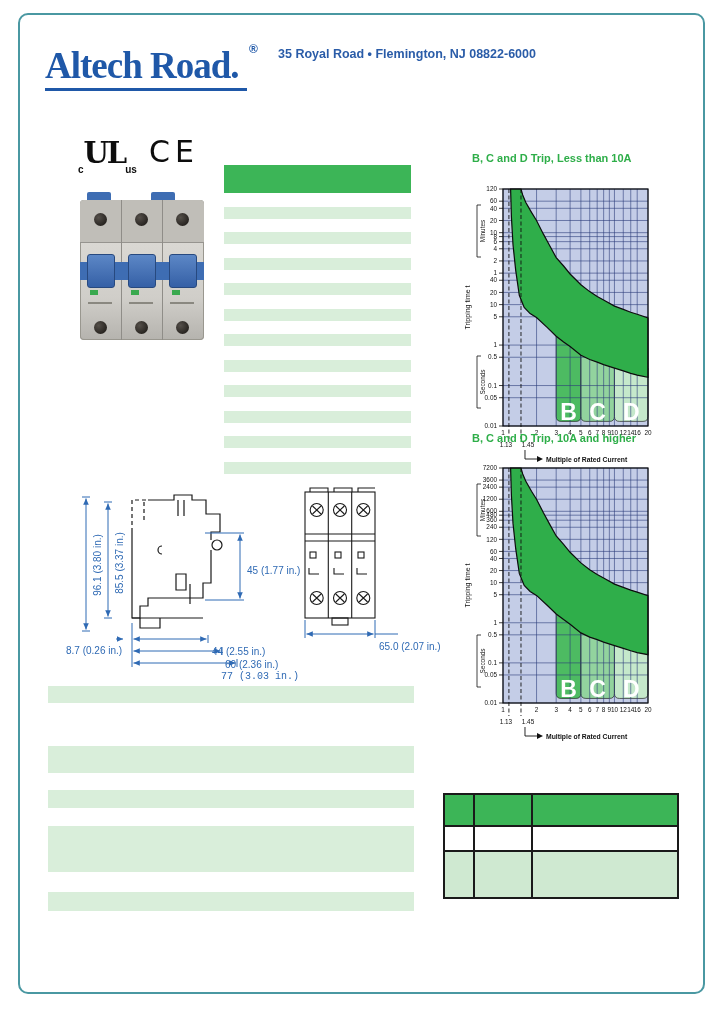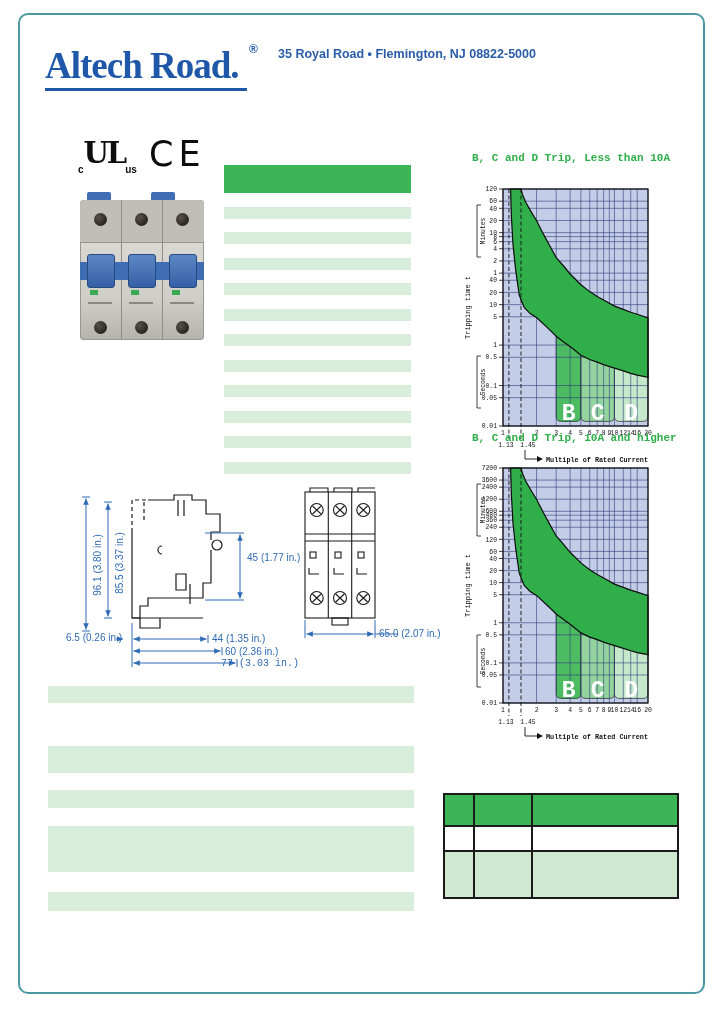--- a/index.html
+++ b/index.html
@@ -14,21 +14,21 @@
     font-weight:bold;font-size:37px;color:#1f58a8;letter-spacing:-1px;white-space:nowrap;}
   .regmark{position:absolute;left:249px;top:42px;font-size:12px;color:#1f58a8;font-weight:bold;}
   .logo-underline{position:absolute;left:45px;top:88px;width:202px;height:3px;background:#1f58a8;}
   .address{position:absolute;left:278px;top:45px;color:#2a5ca8;font-size:12.5px;
     font-weight:bold;line-height:18px;white-space:nowrap;}
   
   .ul-mark{position:absolute;left:78px;top:136px;color:#0d0d0d;white-space:nowrap;}
   .ul-c{font-size:10px;vertical-align:-10px;font-weight:bold;}
   .ul-main{font-size:29px;font-weight:bold;font-family:"DejaVu Serif",serif;letter-spacing:-2px;}
   .ul-us{font-size:10px;vertical-align:-10px;font-weight:bold;}
-  .ce-mark{position:absolute;left:149px;top:134px;font-size:35px;color:#0d0d0d;
+  .ce-mark{position:absolute;left:149px;top:134px;font-size:30px;color:#0d0d0d;
     letter-spacing:5px;font-family:"DejaVu Sans",sans-serif;}
   
   .breaker{position:absolute;left:77px;top:192px;width:130px;height:150px;}
   .breaker .clip{position:absolute;top:0;width:24px;height:14px;background:#3e6db3;border-radius:2px;}
   .breaker .body{position:absolute;left:3px;top:8px;right:3px;bottom:2px;border-radius:4px;
     background:linear-gradient(180deg,#c6c4bf,#dad8d3 30%,#d0cec9 70%,#b5b3ae);
     box-shadow:inset 0 0 0 1px #99978f;}
   .breaker .divider{position:absolute;top:0;bottom:0;width:1px;background:#8f8d88;}
   .breaker .termtop{position:absolute;left:0;right:0;top:0;height:42px;background:#c0beb8;
     border-bottom:1px solid #96948f;border-radius:4px 4px 0 0;}
@@ -37,27 +37,27 @@
   .breaker .handlebar{position:absolute;left:0;right:0;top:62px;height:18px;background:#3e6db3;}
   .breaker .handle{position:absolute;top:54px;width:26px;height:32px;border-radius:3px;
     background:linear-gradient(180deg,#5c87c6,#3560a6);border:1px solid #27497f;}
   .breaker .win{position:absolute;width:8px;height:5px;background:#3aa94f;}
   .breaker .lbl{position:absolute;height:2px;background:#8a8880;}
   
   .spec-table{position:absolute;left:224px;top:165px;width:187px;}
   .spec-header{height:28px;background:#3cb557;}
   .spec-row{height:12px;margin-top:13.5px;background:#d9eeda;}
   
-  .chart{position:absolute;left:460px;width:235px;font-family:Liberation Mono, monospace;}
+  .chart{position:absolute;left:460px;width:235px;}
   #chart1{top:150px;height:300px;}
   #chart2{top:429px;height:312px;}
   .chart-title{position:absolute;left:12px;top:2px;font-size:11px;font-weight:bold;color:#2eae49;white-space:nowrap;}
   .chart svg{position:absolute;left:0;top:14px;}
   
-  .dim-label{position:absolute;font-size:10px;color:#2f6ab4;white-space:nowrap;}
+  .dim-label{position:absolute;font-size:10px;color:#2f6ab4;white-space:nowrap;margin-top:13px;}
   .vdim{position:absolute;font-size:10px;color:#2f6ab4;white-space:nowrap;
     transform:translate(-50%,-50%) rotate(-90deg);}
   
   .bar{position:absolute;left:48px;width:366px;background:#d9eeda;}
   
   .btable{position:absolute;left:443px;top:793px;width:236px;height:106px;
     border:2px solid #1a1a1a;box-sizing:border-box;display:grid;
     grid-template-columns:30px 58px 1fr;grid-template-rows:32px 25px 1fr;}
   .btable .cell{border-right:2px solid #1a1a1a;border-bottom:2px solid #1a1a1a;}
   .btable .cell.lastc{border-right:none;}
@@ -68,21 +68,21 @@
 </style>
 </head>
 <body>
 
 <div class="page-frame"></div>
 
 <div class="logo">Altech Road.</div>
 <div class="regmark">®</div>
 <div class="logo-underline"></div>
 <div class="address">
-  <div>35 Royal Road • Flemington, NJ 08822-5000</div>
+  <div>35 Royal Road • Flemington, NJ 08822-6000</div>
 </div>
 
 <div class="ul-mark"><span class="ul-c">c</span><span class="ul-main">UL</span><span class="ul-us">us</span></div>
 <div class="ce-mark">CE</div>
 
 <div class="breaker">
   <div class="clip" style="left:10px;"></div>
   <div class="clip" style="left:74px;"></div>
   <div class="body">
     <div class="termtop"></div>
@@ -417,22 +417,22 @@
     <line x1="73.5" y1="154" x2="146.5" y2="154" marker-start="url(#ab)" marker-end="url(#ab)"></line>
     <line x1="73.5" y1="166" x2="160.5" y2="166" marker-start="url(#ab)" marker-end="url(#ab)"></line>
     <line x1="73.5" y1="178" x2="175.5" y2="178" marker-start="url(#ab)" marker-end="url(#ab)"></line>
     <path d="M145,48 H184 M145,115 H184"></path>
     <line x1="180" y1="49.5" x2="180" y2="113.5" marker-start="url(#ab)" marker-end="url(#ab)"></line>
   </g>
 </svg>
 
 <span class="vdim" style="left:97px;top:565px;">96.1 (3.80 in.)</span>
 <span class="vdim" style="left:119px;top:563px;">85.5 (3.37 in.)</span>
-<span class="dim-label" style="left:66px;top:632px;">6.5 (0.26 in.)</span>
-<span class="dim-label" style="left:212px;top:633px;">44 (1.35 in.)</span>
+<span class="dim-label" style="left:66px;top:632px;">8.7 (0.26 in.)</span>
+<span class="dim-label" style="left:212px;top:633px;">44 (2.55 in.)</span>
 <span class="dim-label" style="left:225px;top:646px;">60 (2.36 in.)</span>
 <span class="dim-label" style="left:221px;top:658px;font-family:Liberation Mono, monospace;">77 (3.03 in.)</span>
 <span class="dim-label" style="left:247px;top:552px;">45 (1.77 in.)</span>
 <span class="dim-label" style="left:379px;top:628px;">65.0 (2.07 in.)</span>
 
 <div class="bar" style="top:686px;height:17px;"></div>
 <div class="bar" style="top:746px;height:27px;"></div>
 <div class="bar" style="top:790px;height:18px;"></div>
 <div class="bar" style="top:826px;height:46px;"></div>
 <div class="bar" style="top:892px;height:19px;"></div>

